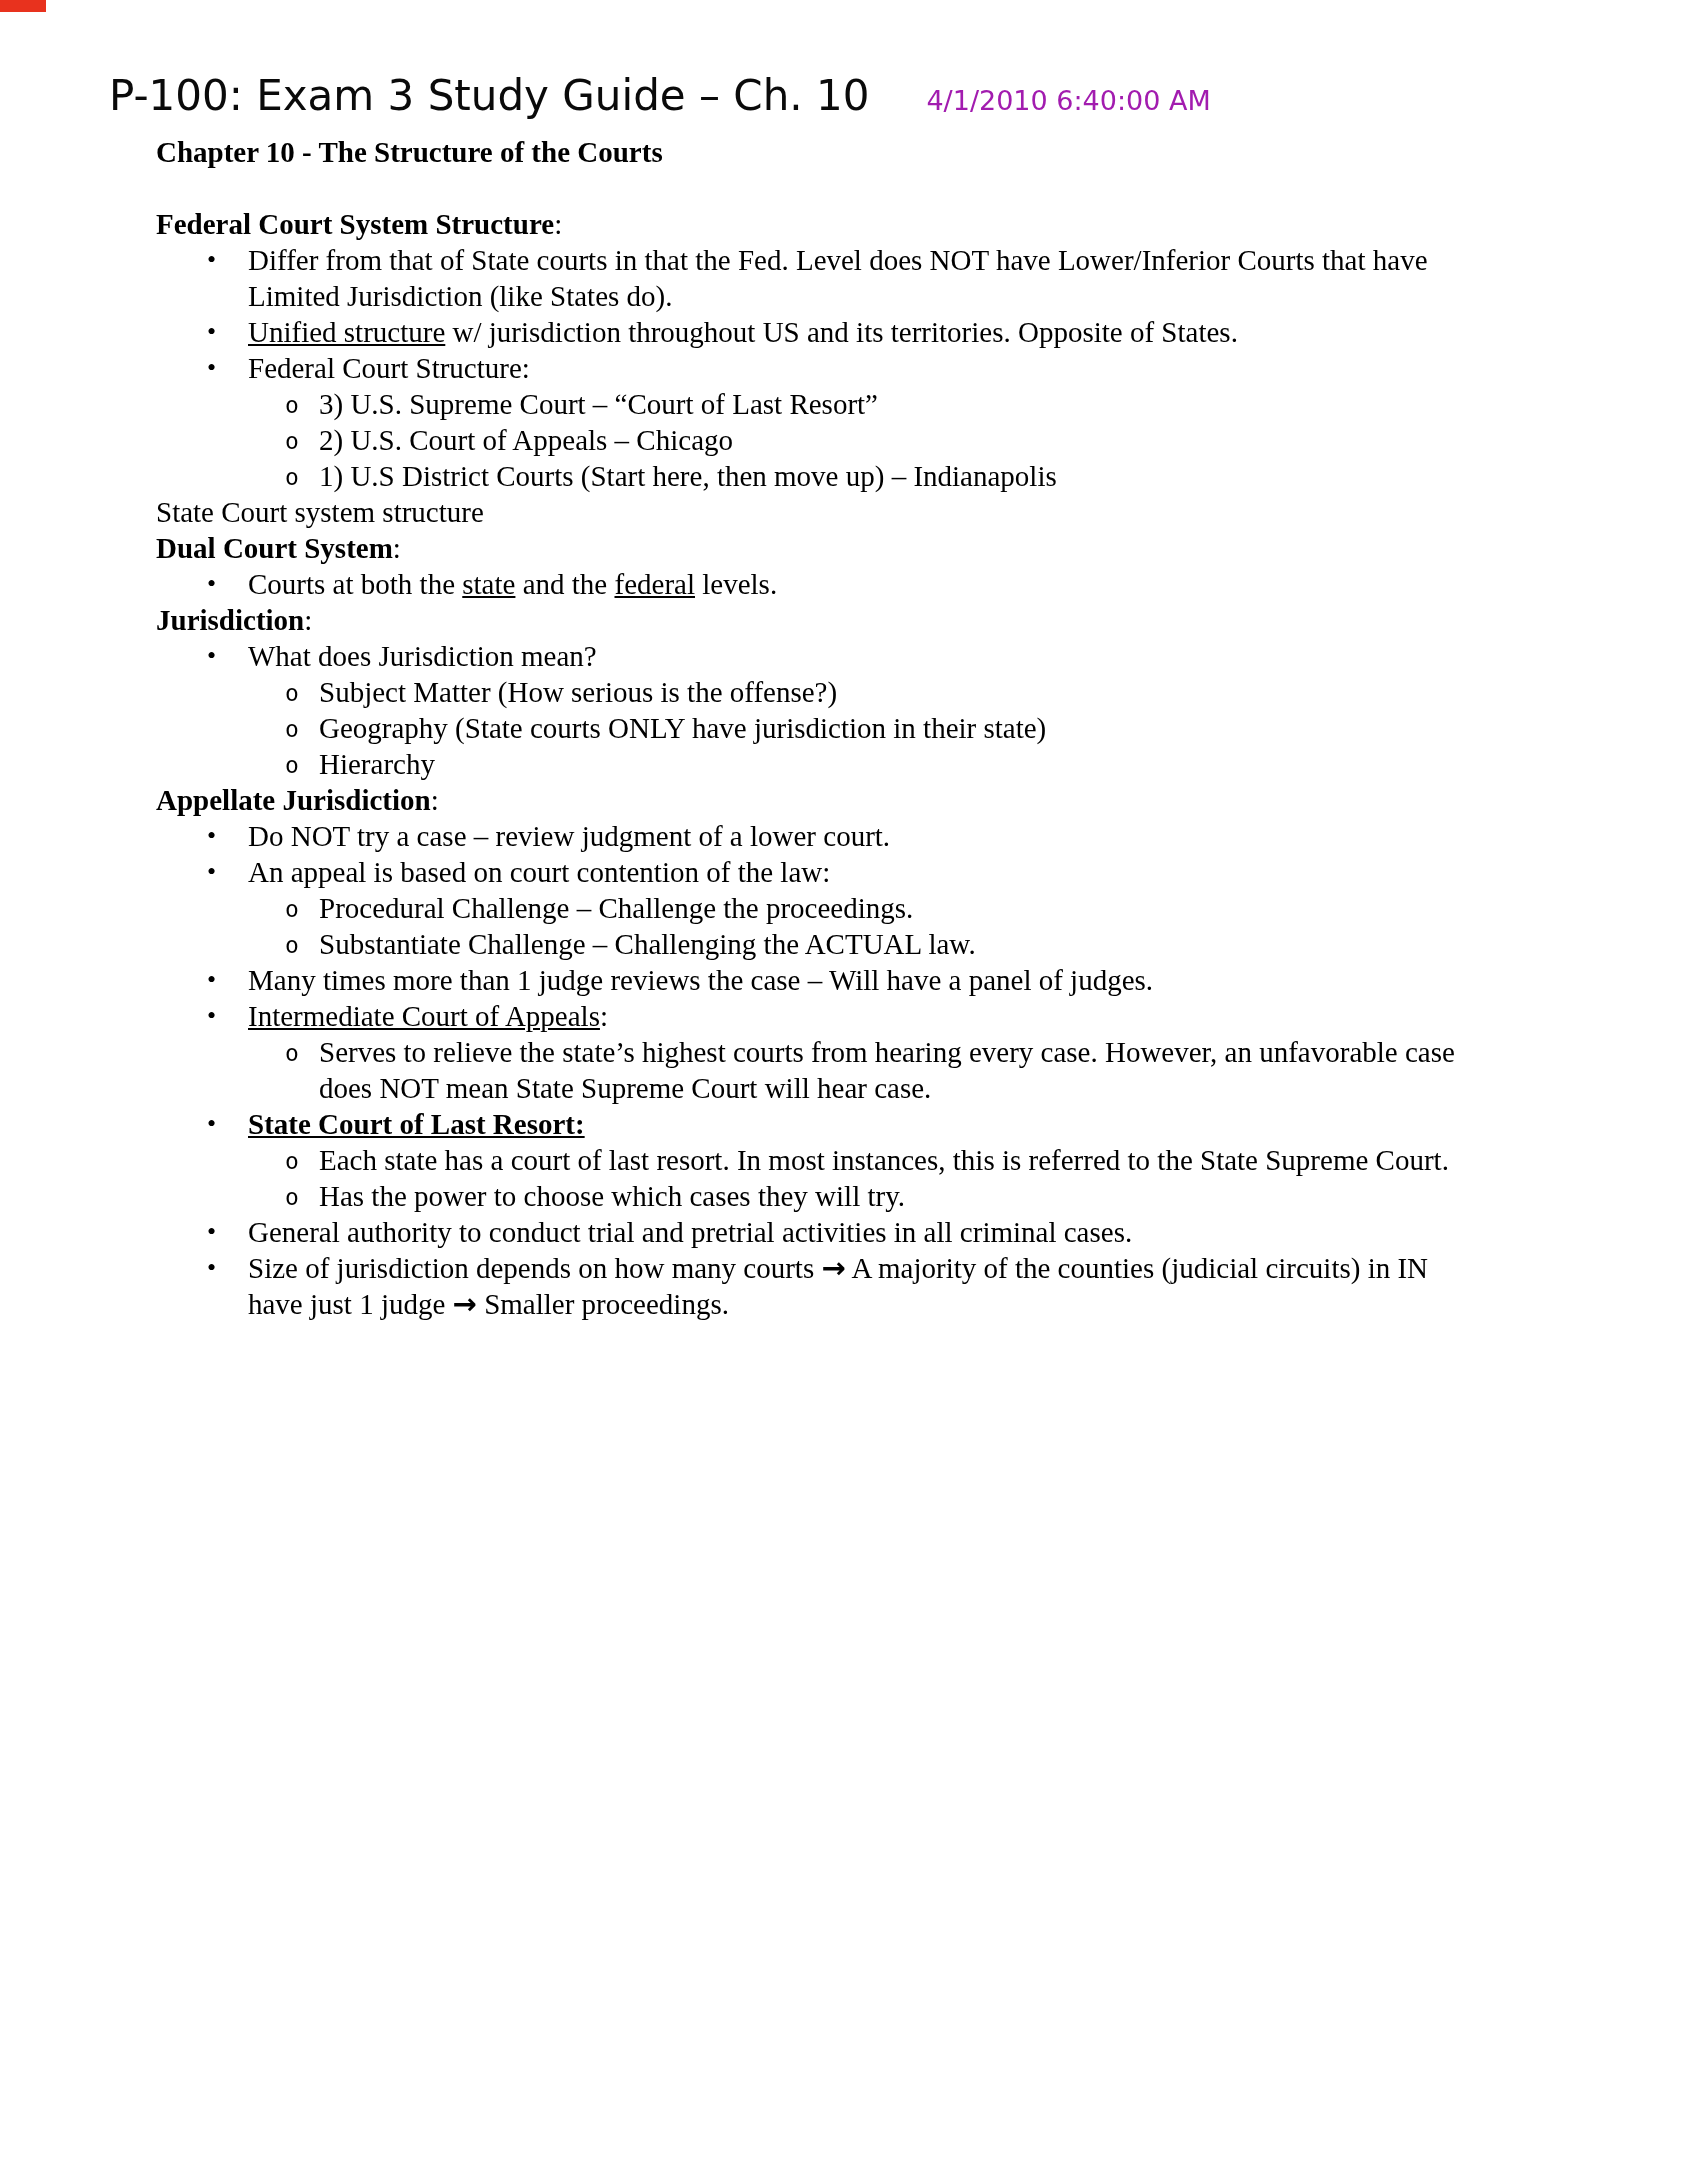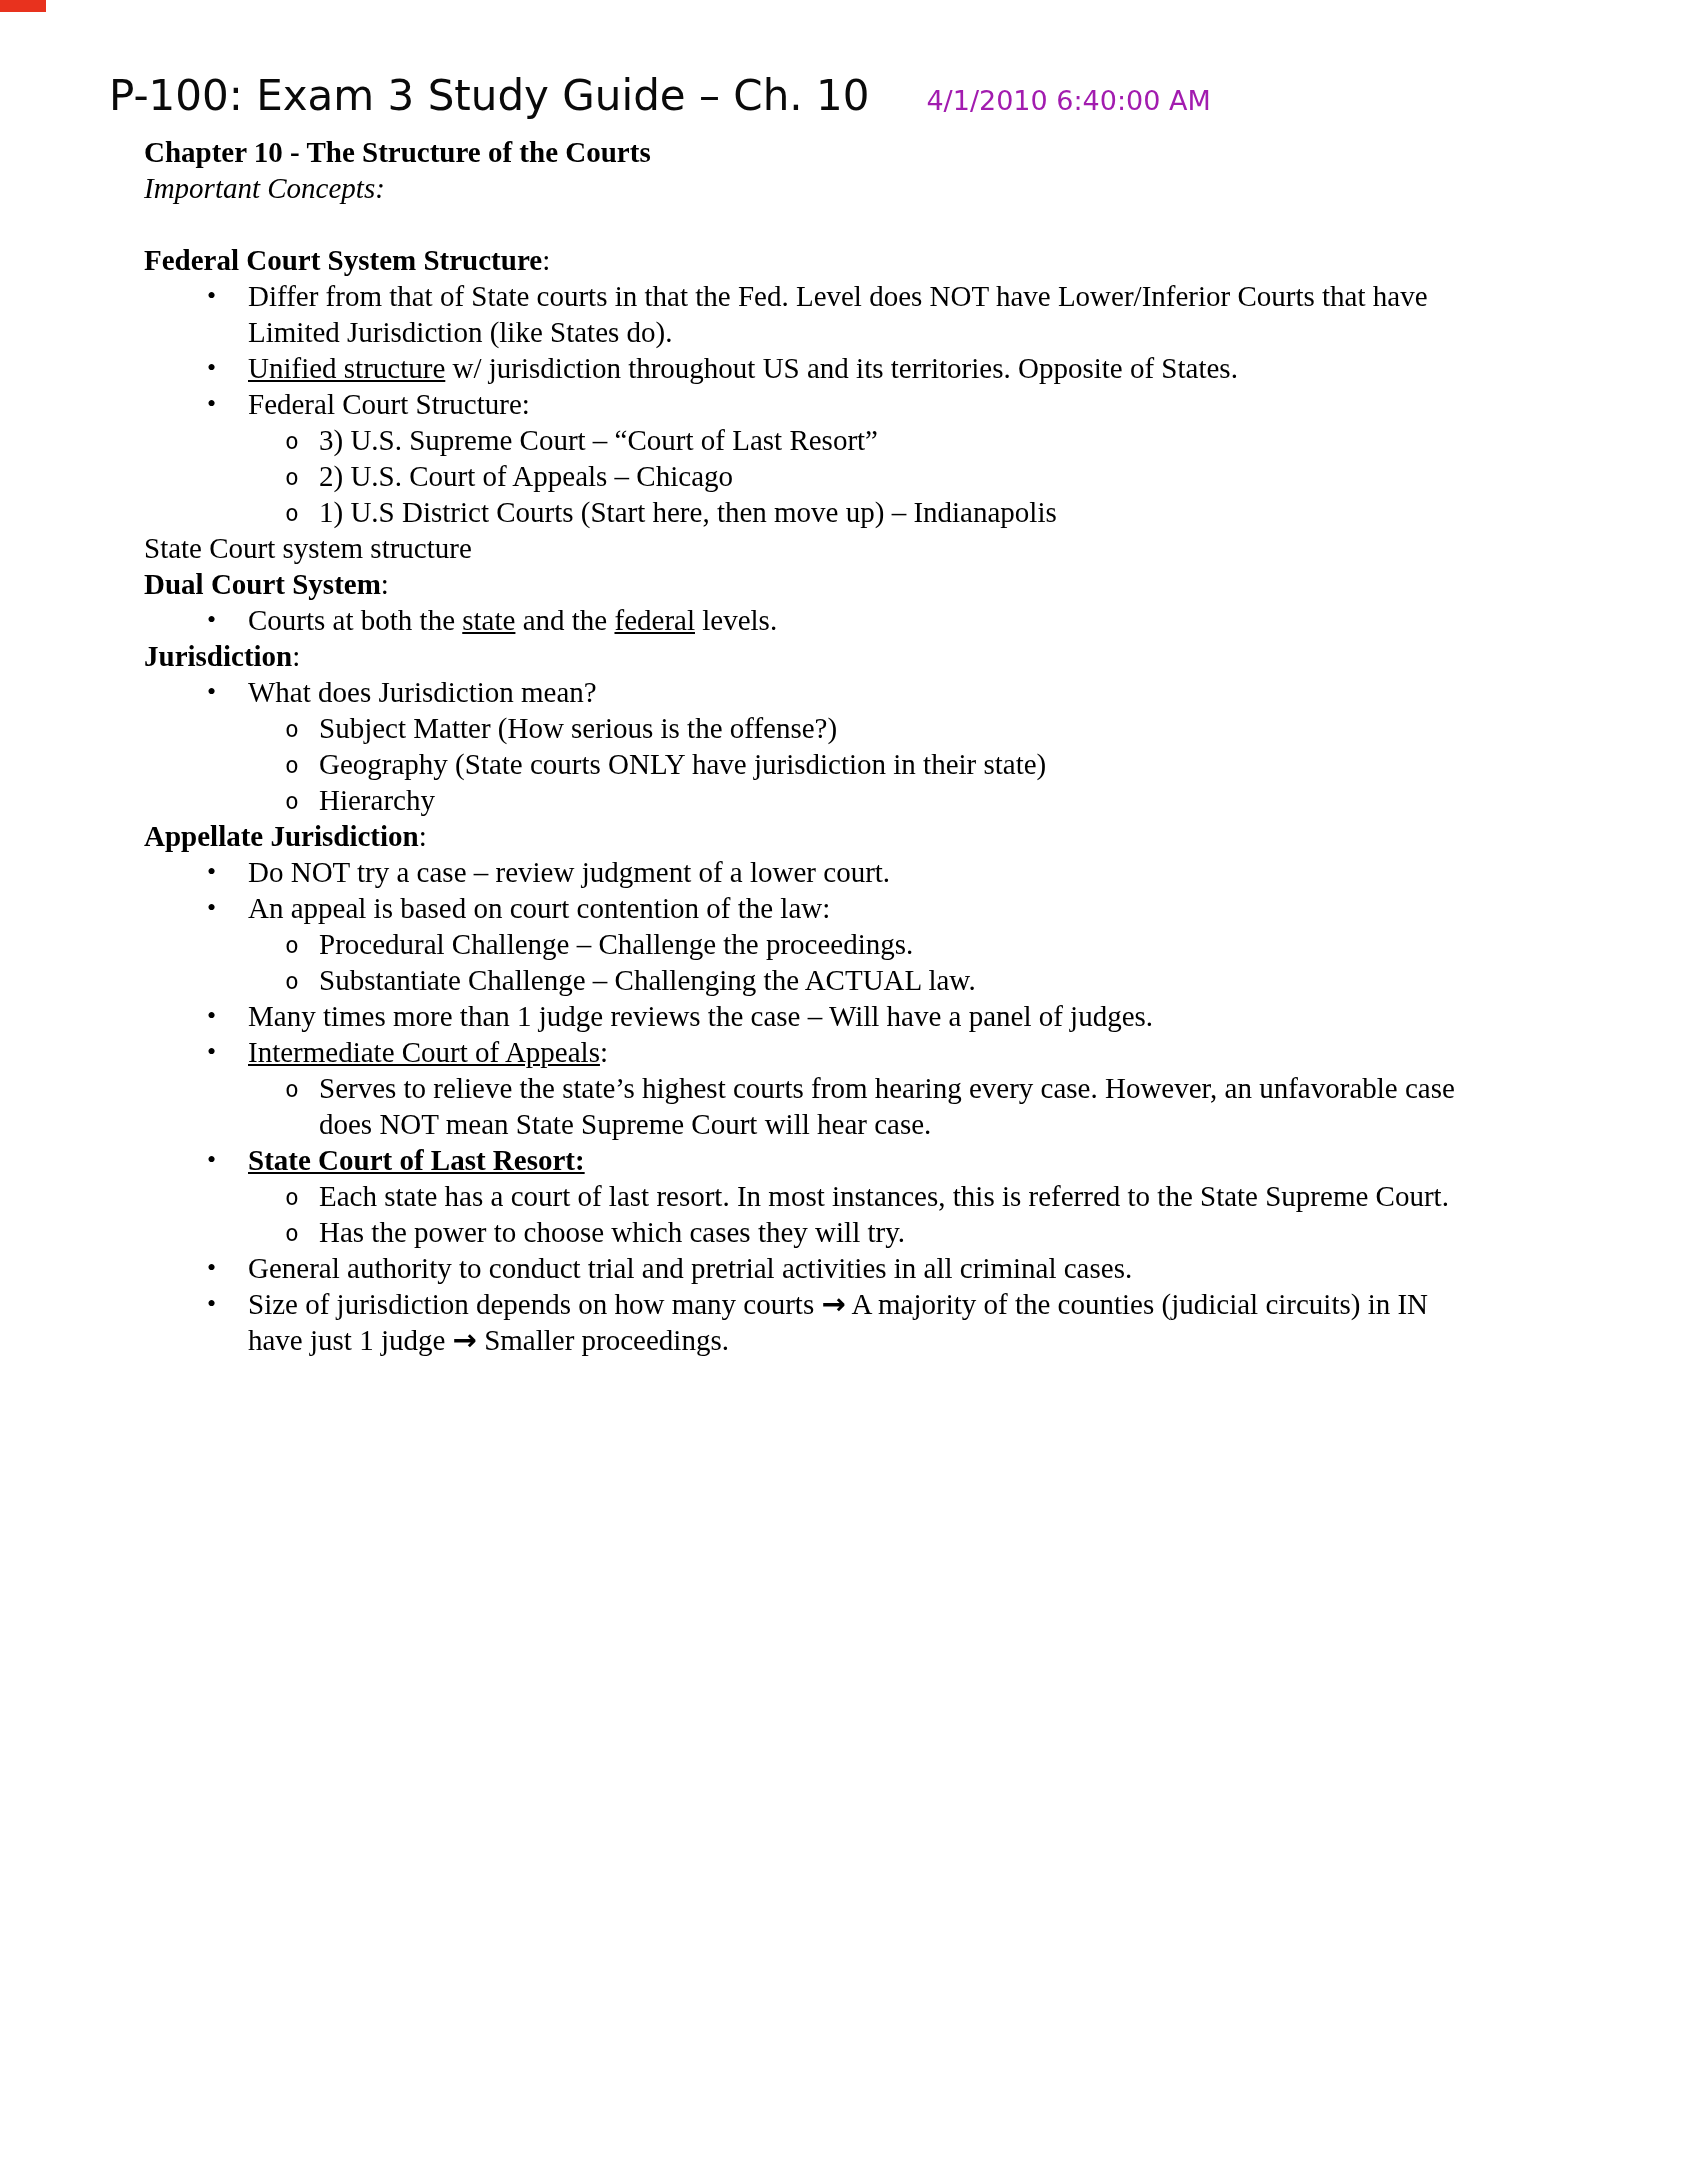--- a/index.html
+++ b/index.html
@@ -42,21 +42,21 @@
     color: #a21caf;
   }
   .doc {
     margin: 14px 109px 0 144px;
     width: 1341px;
     font-size: 29px;
     line-height: 36px;
   }
   .block { position: relative; }
   .spacer { height: 36px; }
-  .heading, .para { padding-left: 0; }
+  .heading, .para { padding-left: 0; margin-left: 12px; }
   .b1 { padding-left: 104px; }
   .b2 { padding-left: 175px; }
   .b1 > .marker {
     position: absolute;
     left: 63px;
     top: 0;
     font-size: 26px;
   }
   .b2 > .marker {
     position: absolute;
@@ -77,21 +77,20 @@
 <body>
 
 <div class="page">
   <div class="corner-mark" style="background: rgb(232, 50, 30);"></div>
   <div class="header">
     <span class="title">P-100: Exam 3 Study Guide – Ch. 10</span>
     <span class="timestamp">4/1/2010 6:40:00 AM</span>
   </div>
   <div class="doc">
       <div class="block heading"><span class="bold">Chapter 10 - The Structure of the Courts</span></div>
-      <div class="block para"><span class="italic">Important Concepts:</span></div>
       <div class="block spacer"></div>
       <div class="block heading"><span class="bold">Federal Court System Structure</span><span>:</span></div>
       <div class="block b1"><span class="marker">•</span><span>Differ from that of State courts in that the Fed. Level does NOT have Lower/Inferior Courts that have Limited Jurisdiction (like States do).</span></div>
       <div class="block b1"><span class="marker">•</span><span class="underline">Unified structure</span><span> w/ jurisdiction throughout US and its territories. Opposite of States.</span></div>
       <div class="block b1"><span class="marker">•</span><span>Federal Court Structure:</span></div>
       <div class="block b2"><span class="marker">o</span><span>3) U.S. Supreme Court – “Court of Last Resort”</span></div>
       <div class="block b2"><span class="marker">o</span><span>2) U.S. Court of Appeals – Chicago</span></div>
       <div class="block b2"><span class="marker">o</span><span>1) U.S District Courts (Start here, then move up) – Indianapolis</span></div>
       <div class="block para"><span>State Court system structure</span></div>
       <div class="block heading"><span class="bold">Dual Court System</span><span>:</span></div>

